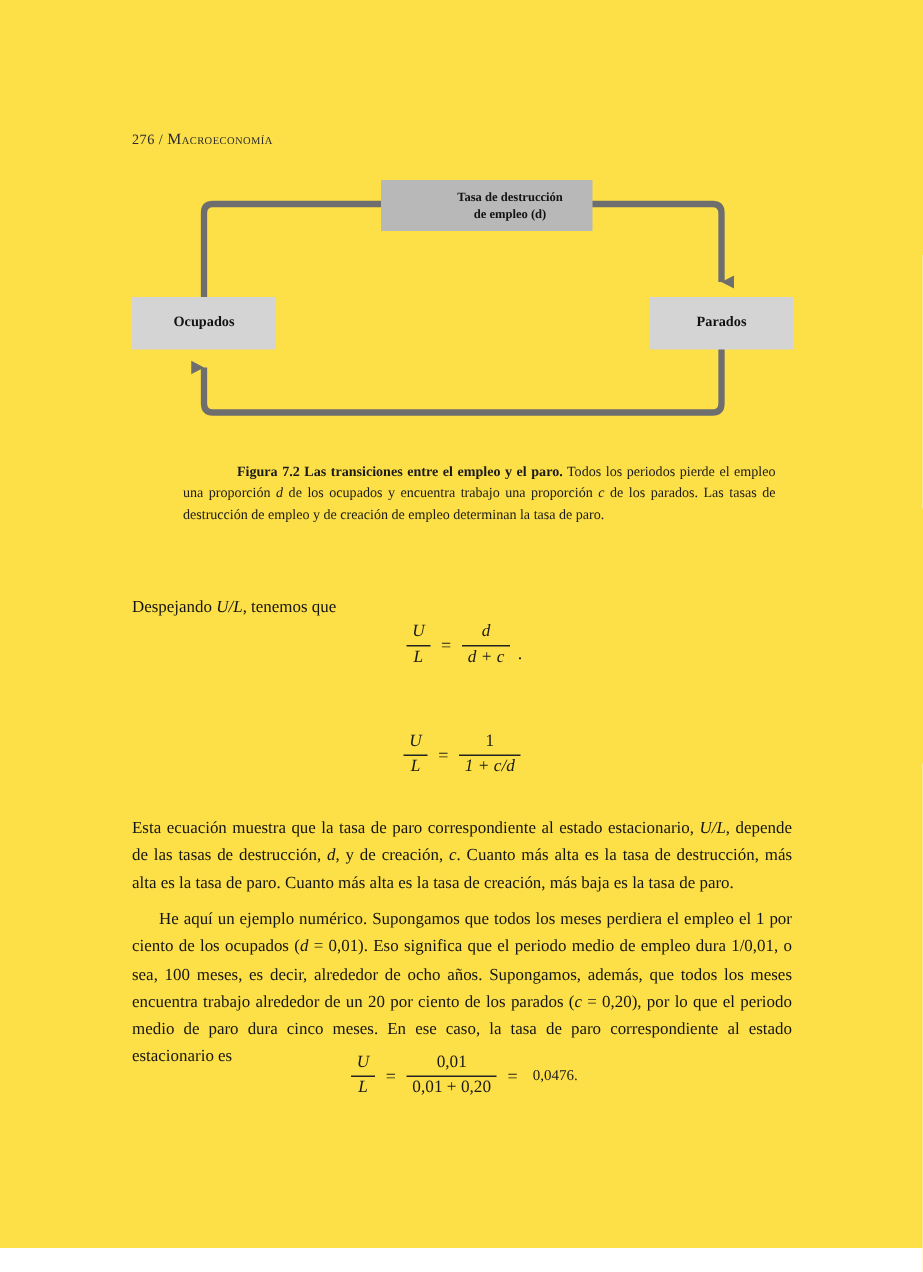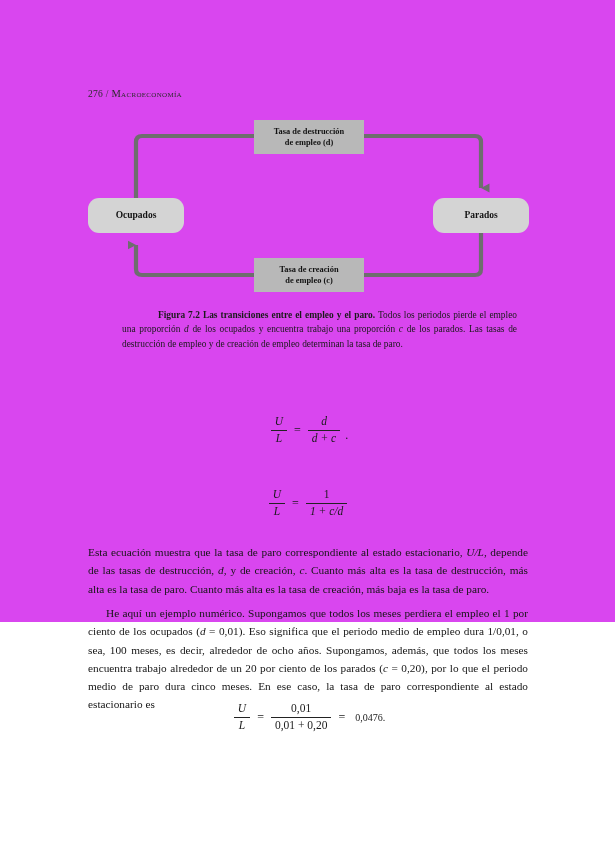--- a/index.html
+++ b/index.html
@@ -13,22 +13,22 @@
     position: relative;
     font-family: "Liberation Serif", serif;
     color: #1a1a1a;
     overflow: hidden;
   }
 
   .page {
     position: absolute;
     left: 0; top: 0;
     width: 615px;
-    height: 622px;
-    background: #d946ef;
+    height: 832px;
+    background: #fde047;
   }
 
   
   .running-head {
     position: absolute;
     left: 88px;
     top: 88px;
     font-size: 9.5px;
     letter-spacing: 0.3px;
     color: #2b2b2b;
@@ -55,21 +55,20 @@
   .node-box {
     position: absolute;
     background: #d4d4d4;
     display: flex;
     align-items: center;
     justify-content: center;
     text-align: center;
     font-weight: bold;
     color: #121212;
     line-height: 1.25;
-    border-radius: 11px;
   }
   .node-employed {
     left: 0px;
     top: 80px;
     width: 96px;
     height: 35px;
     font-size: 9.5px;
   }
   .node-unemployed {
     left: 345px;
@@ -83,20 +82,21 @@
     background: #b8b8b8;
     display: flex;
     flex-direction: column;
     align-items: center;
     justify-content: center;
     text-align: center;
     font-weight: bold;
     font-size: 8.4px;
     color: #121212;
     line-height: 1.35;
+    padding-left: 31px;
   }
   .rate-destruction {
     left: 166px;
     top: 2px;
     width: 110px;
     height: 34px;
   }
   .rate-creation {
     left: 166px;
     top: 140px;
@@ -221,30 +221,29 @@
 
     <div class="node-box node-unemployed">
       <span>Parados</span>
     </div>
 
     <div class="rate-box rate-destruction">
       <span>Tasa de destrucción</span>
       <span>de empleo (d)</span>
     </div>
 
-    <div class="rate-box rate-creation">
-      <span>Tasa de creación</span>
-      <span>de empleo (c)</span>
-    </div>
   </div>
 
   <div class="caption">
     <b>Figura 7.2 Las transiciones entre el empleo y el paro.</b><span> Todos los periodos pierde el empleo una proporción </span><i>d</i><span> de los ocupados y encuentra trabajo una proporción </span><i>c</i><span> de los parados. Las tasas de destrucción de empleo y de creación de empleo determinan la tasa de paro.</span>
   </div>
 
+  <div class="body-text p1">
+    <span>Despejando </span><i>U/L</i><span>, tenemos que</span>
+  </div>
 
   <div class="equation eq1">
     <span class="frac">
       <span class="num ital">U</span>
       <span class="bar"></span>
       <span class="den ital">L</span>
     </span>
     <span class="eqsym">=</span>
     <span class="frac">
       <span class="num ital">d</span>

